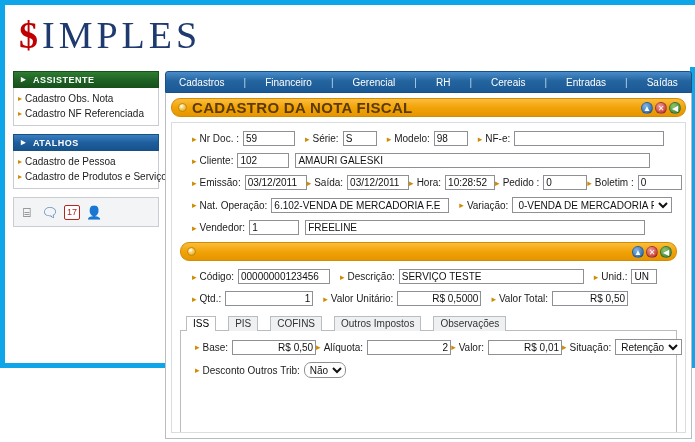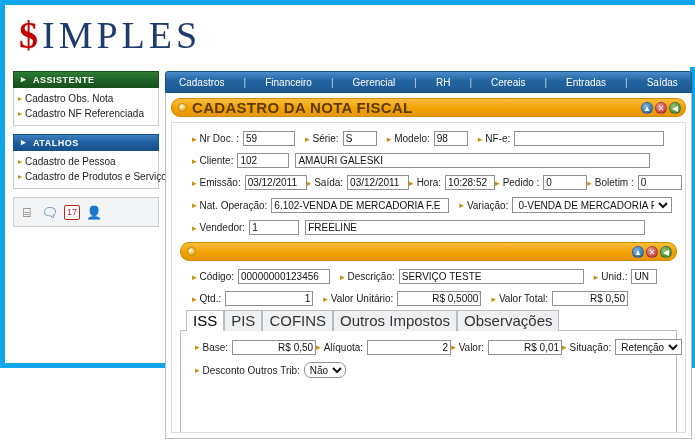--- a/index.html
+++ b/index.html
@@ -215,23 +215,23 @@
     display: flex; align-items: flex-end;
     margin-top: 8px;
     height: 17px;
     position: relative;
     z-index: 2;
   }
   .tab {
     border: 1px solid #b9bdc2;
     border-bottom: none;
     background: #eef0f2;
-    font-size: 15px;
+    font-size: 10px;
     padding: 1px 6px 2px 6px;
-    margin-right: 0;
+    margin-right: 12px;
     color: #333;
   }
   .tab.active {
     background: #ffffff;
     font-weight: normal;
     color: #000;
   }
   .tabpanel {
     border: 1px solid #b9bdc2;
     margin-top: -1px;

